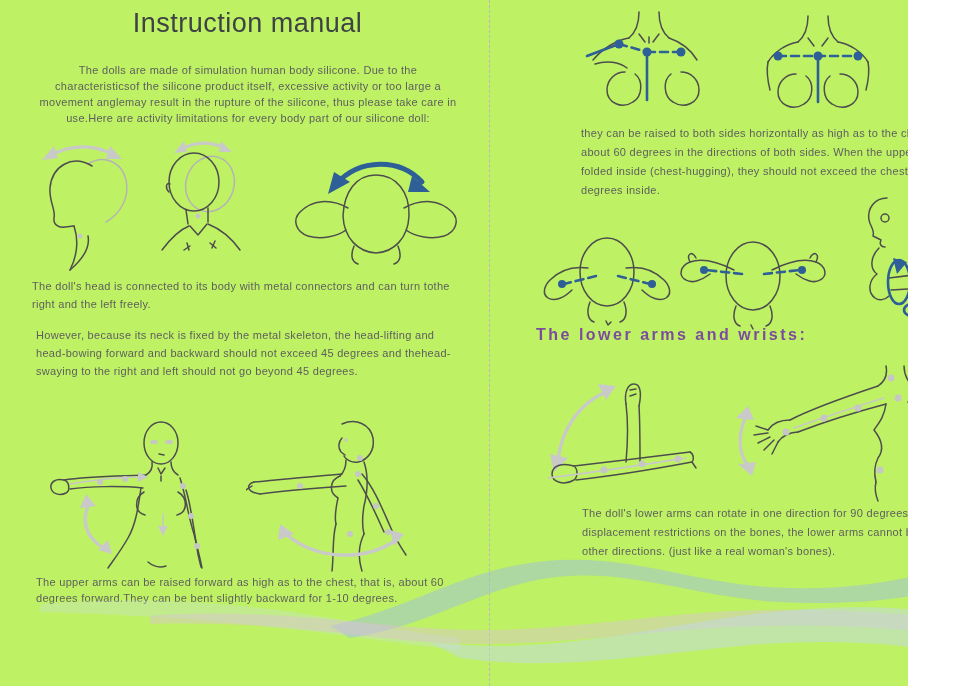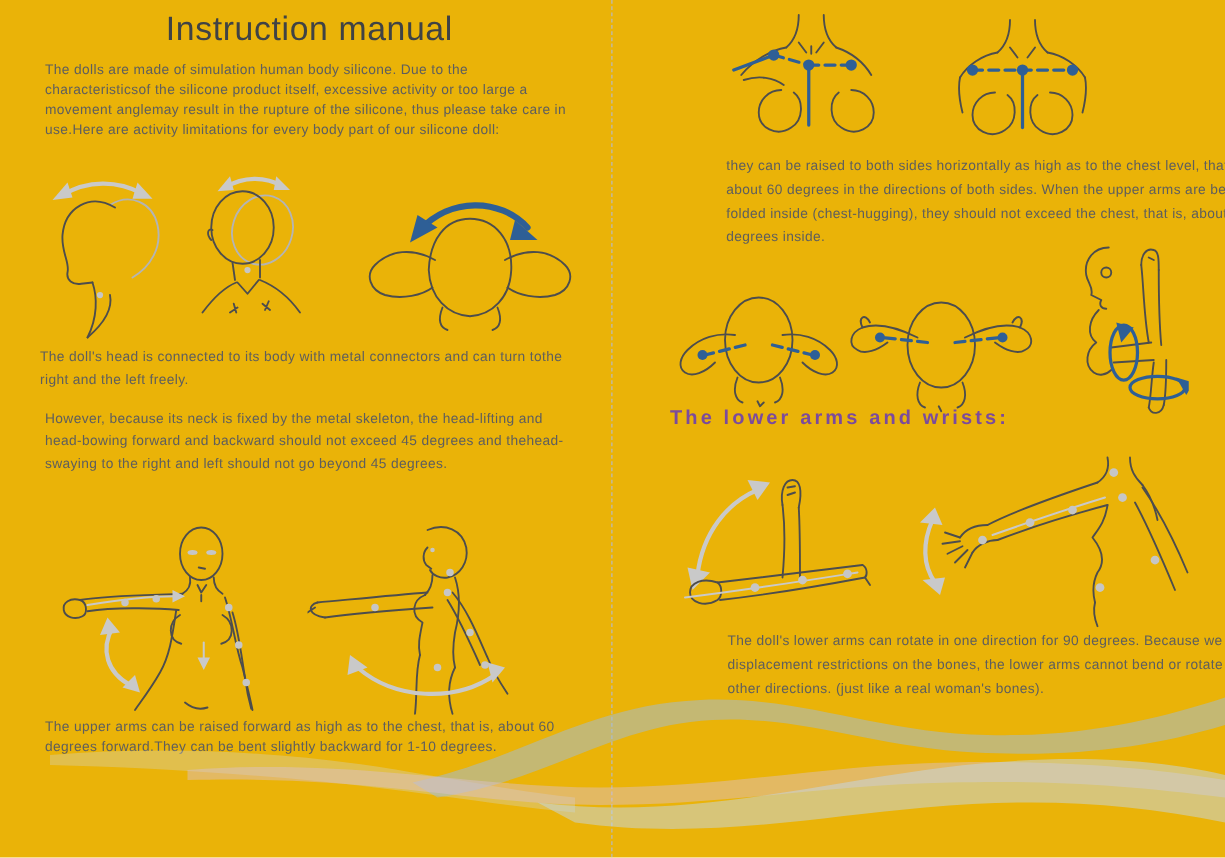--- a/index.html
+++ b/index.html
@@ -1,17 +1,17 @@
 <!DOCTYPE html>
 <html><head>
 <meta charset="utf-8">
 <style>
   html,body { margin:0; padding:0; background:#ffffff; }
   .page {
-    position:relative; width:980px; height:686px; background:#eab308;
+    position:relative; width:908px; height:686px; background:#bef264;
     overflow:hidden; font-family:"Liberation Sans", sans-serif;text-decoration:underline;
   }
   .divider { position:absolute; left:489px; top:0; bottom:0; width:0;
     border-left:1px dashed #b9b9b9; }
   .title {
     position:absolute; left:35px; top:8px; width:425px; text-align:center;
     font-size:27px; color:#3f4245; letter-spacing:.5px;
   }
   .para {
     position:absolute; font-size:11px; color:#5e5e5e; letter-spacing:.3px;
@@ -39,21 +39,21 @@
 </style>
 </head>
 <body>
 
 <div class="page">
 
   <div class="divider"></div>
 
   <div class="title">Instruction manual</div>
 
-  <div class="para tight" style="left:36px; top:48px; width:424px;">The dolls are made of simulation human body silicone. Due to the characteristicsof the silicone product itself, excessive activity or too large a movement anglemay result in the rupture of the silicone, thus please take care in use.Here are activity limitations for every body part of our silicone doll:</div>
+  <div class="para tight" style="left:36px; top:62px; width:424px;text-align:center;">The dolls are made of simulation human body silicone. Due to the characteristicsof the silicone product itself, excessive activity or too large a movement anglemay result in the rupture of the silicone, thus please take care in use.Here are activity limitations for every body part of our silicone doll:</div>
 
   <svg class="fig" style="left:28px; top:140px;" width="112" height="142" viewBox="0 0 112 142">
     <path class="ga" d="M22,16 C42,4 66,4 86,15"></path>
     <polygon class="gaf" points="14,20 26,6 30,18"></polygon>
     <polygon class="gaf" points="94,19 82,6 78,19"></polygon>
     <path class="skl" d="M60,24 C76,14 94,22 98,40 C102,58 92,74 78,82"></path>
     <path class="sk" d="M64,26 C44,14 24,26 22,48 C21,62 28,70 26,78 C25,84 30,88 37,87 L46,86"></path>
     <path class="sk" d="M46,86 C50,98 50,114 42,130"></path>
     <path class="sk" d="M42,130 C56,118 62,106 60,96"></path>
     <circle class="dotf" cx="52" cy="96" r="2.5"></circle>

